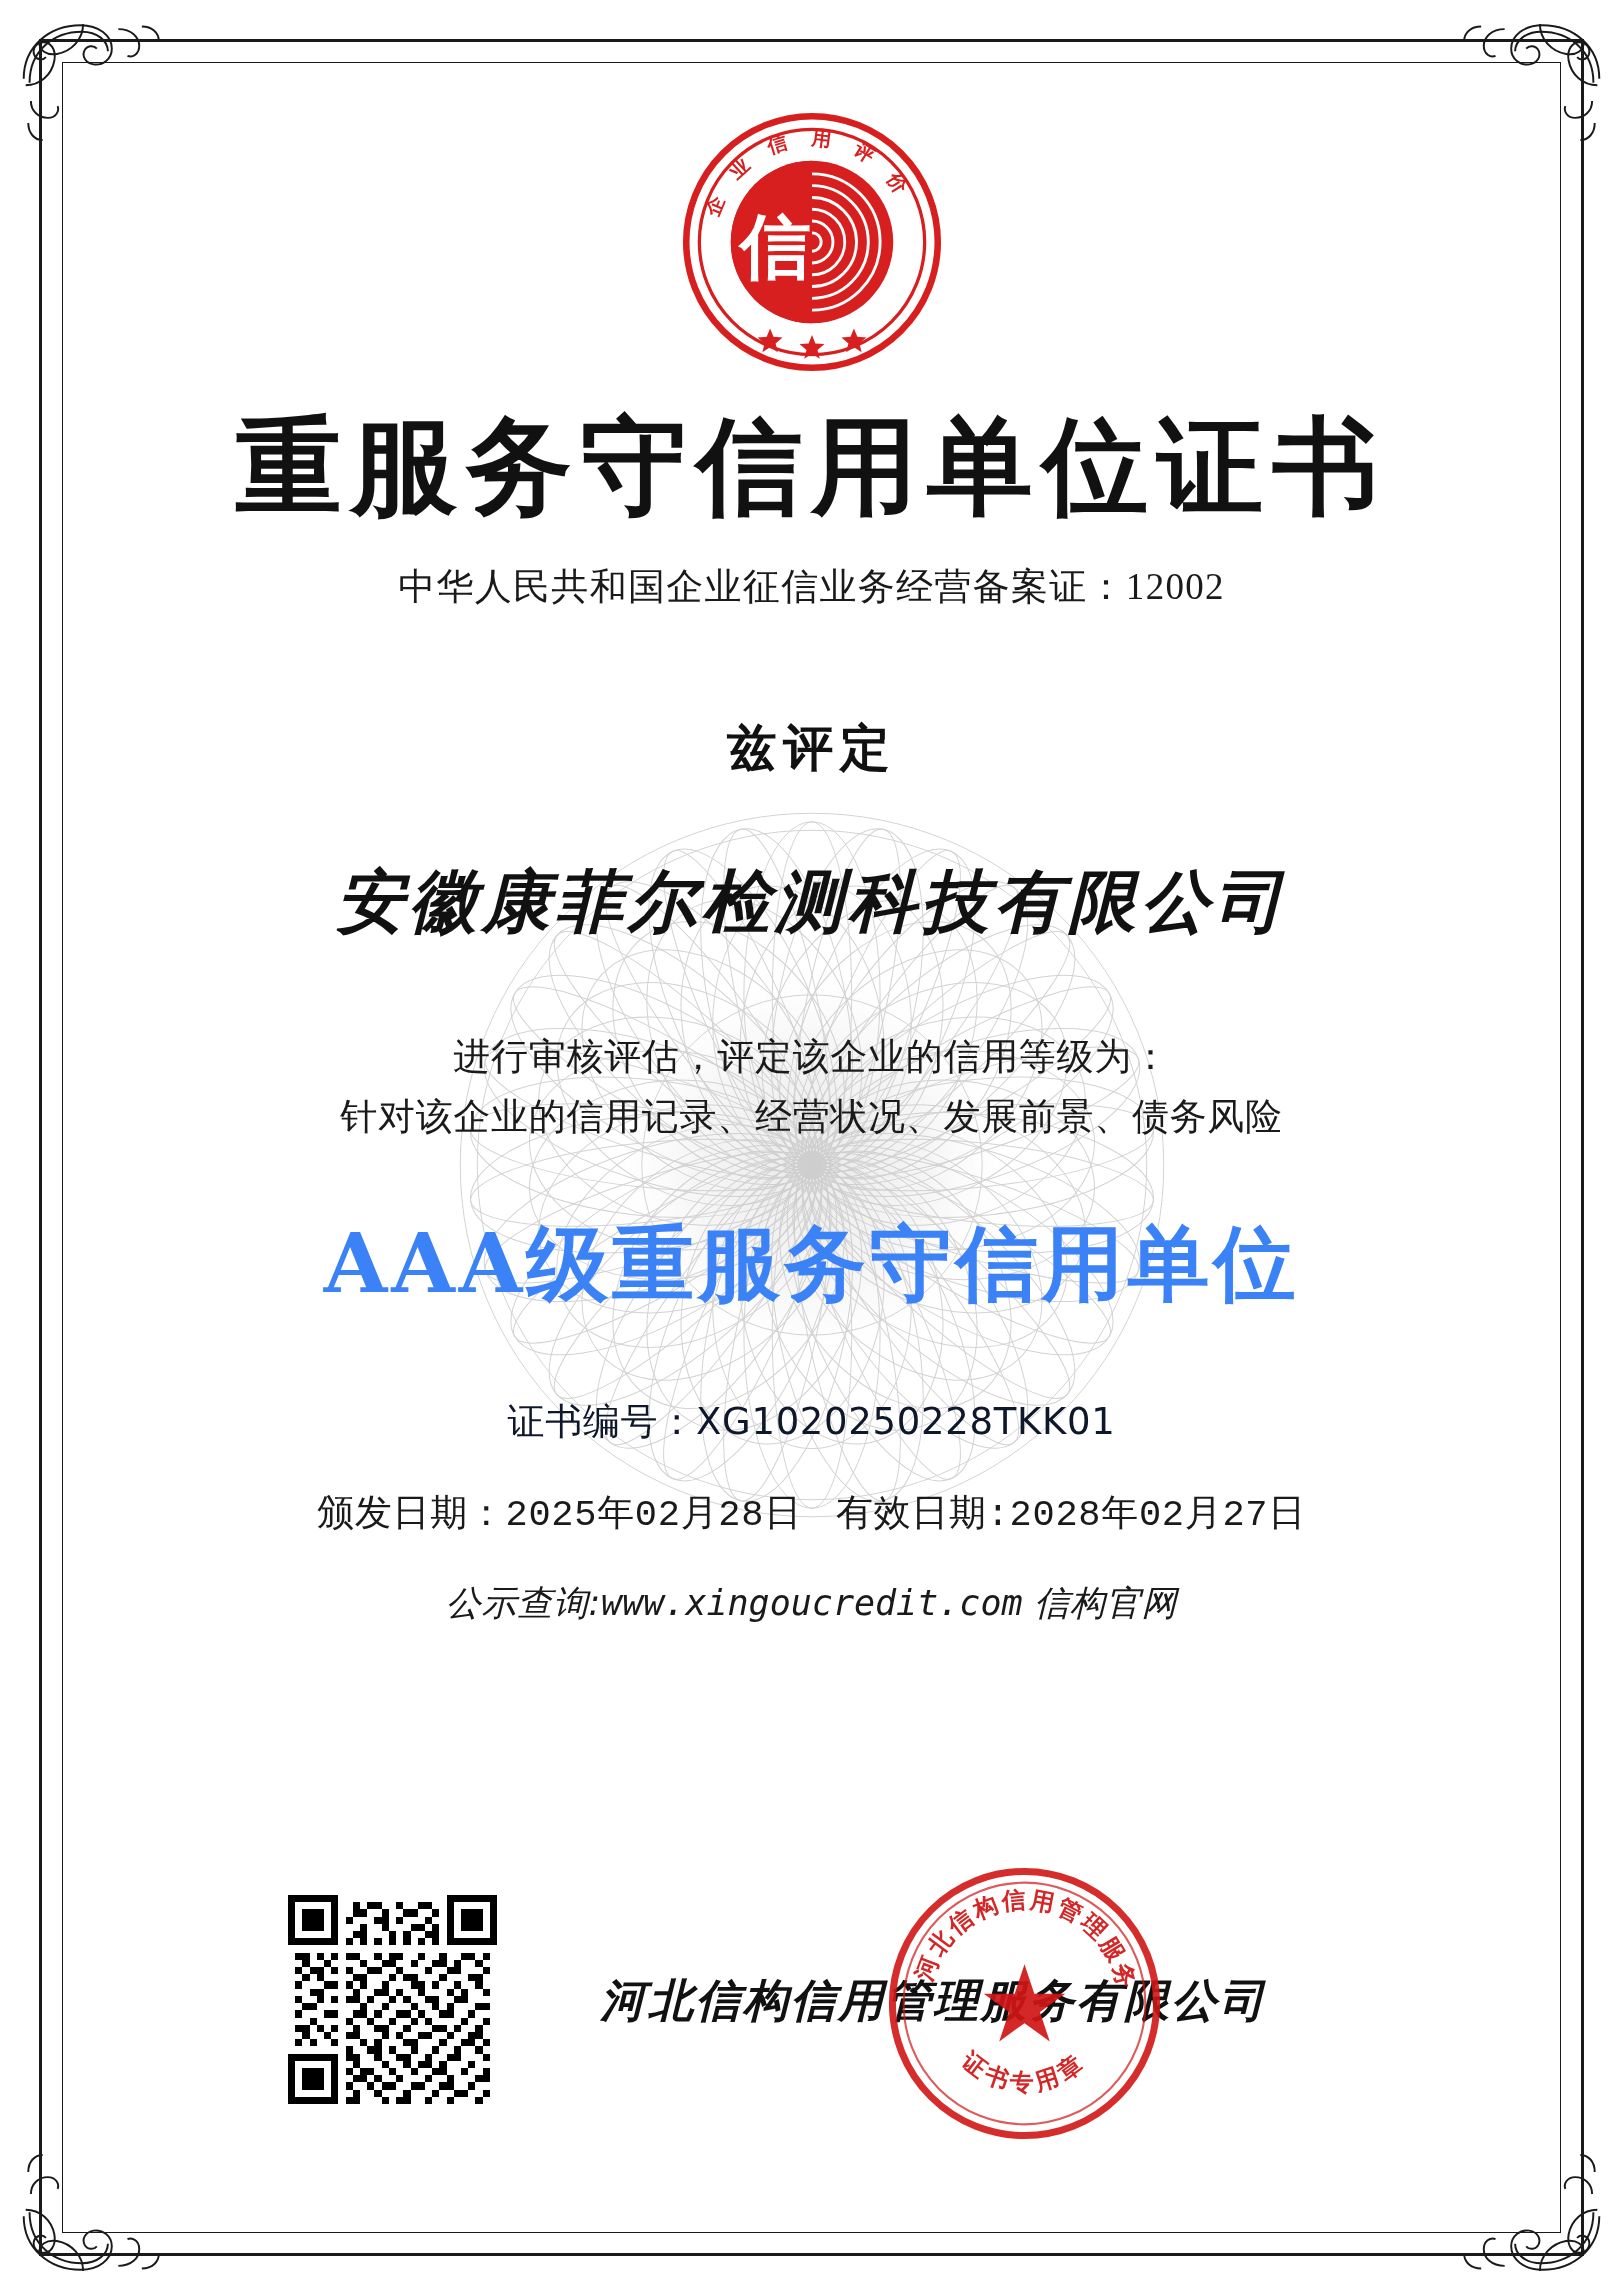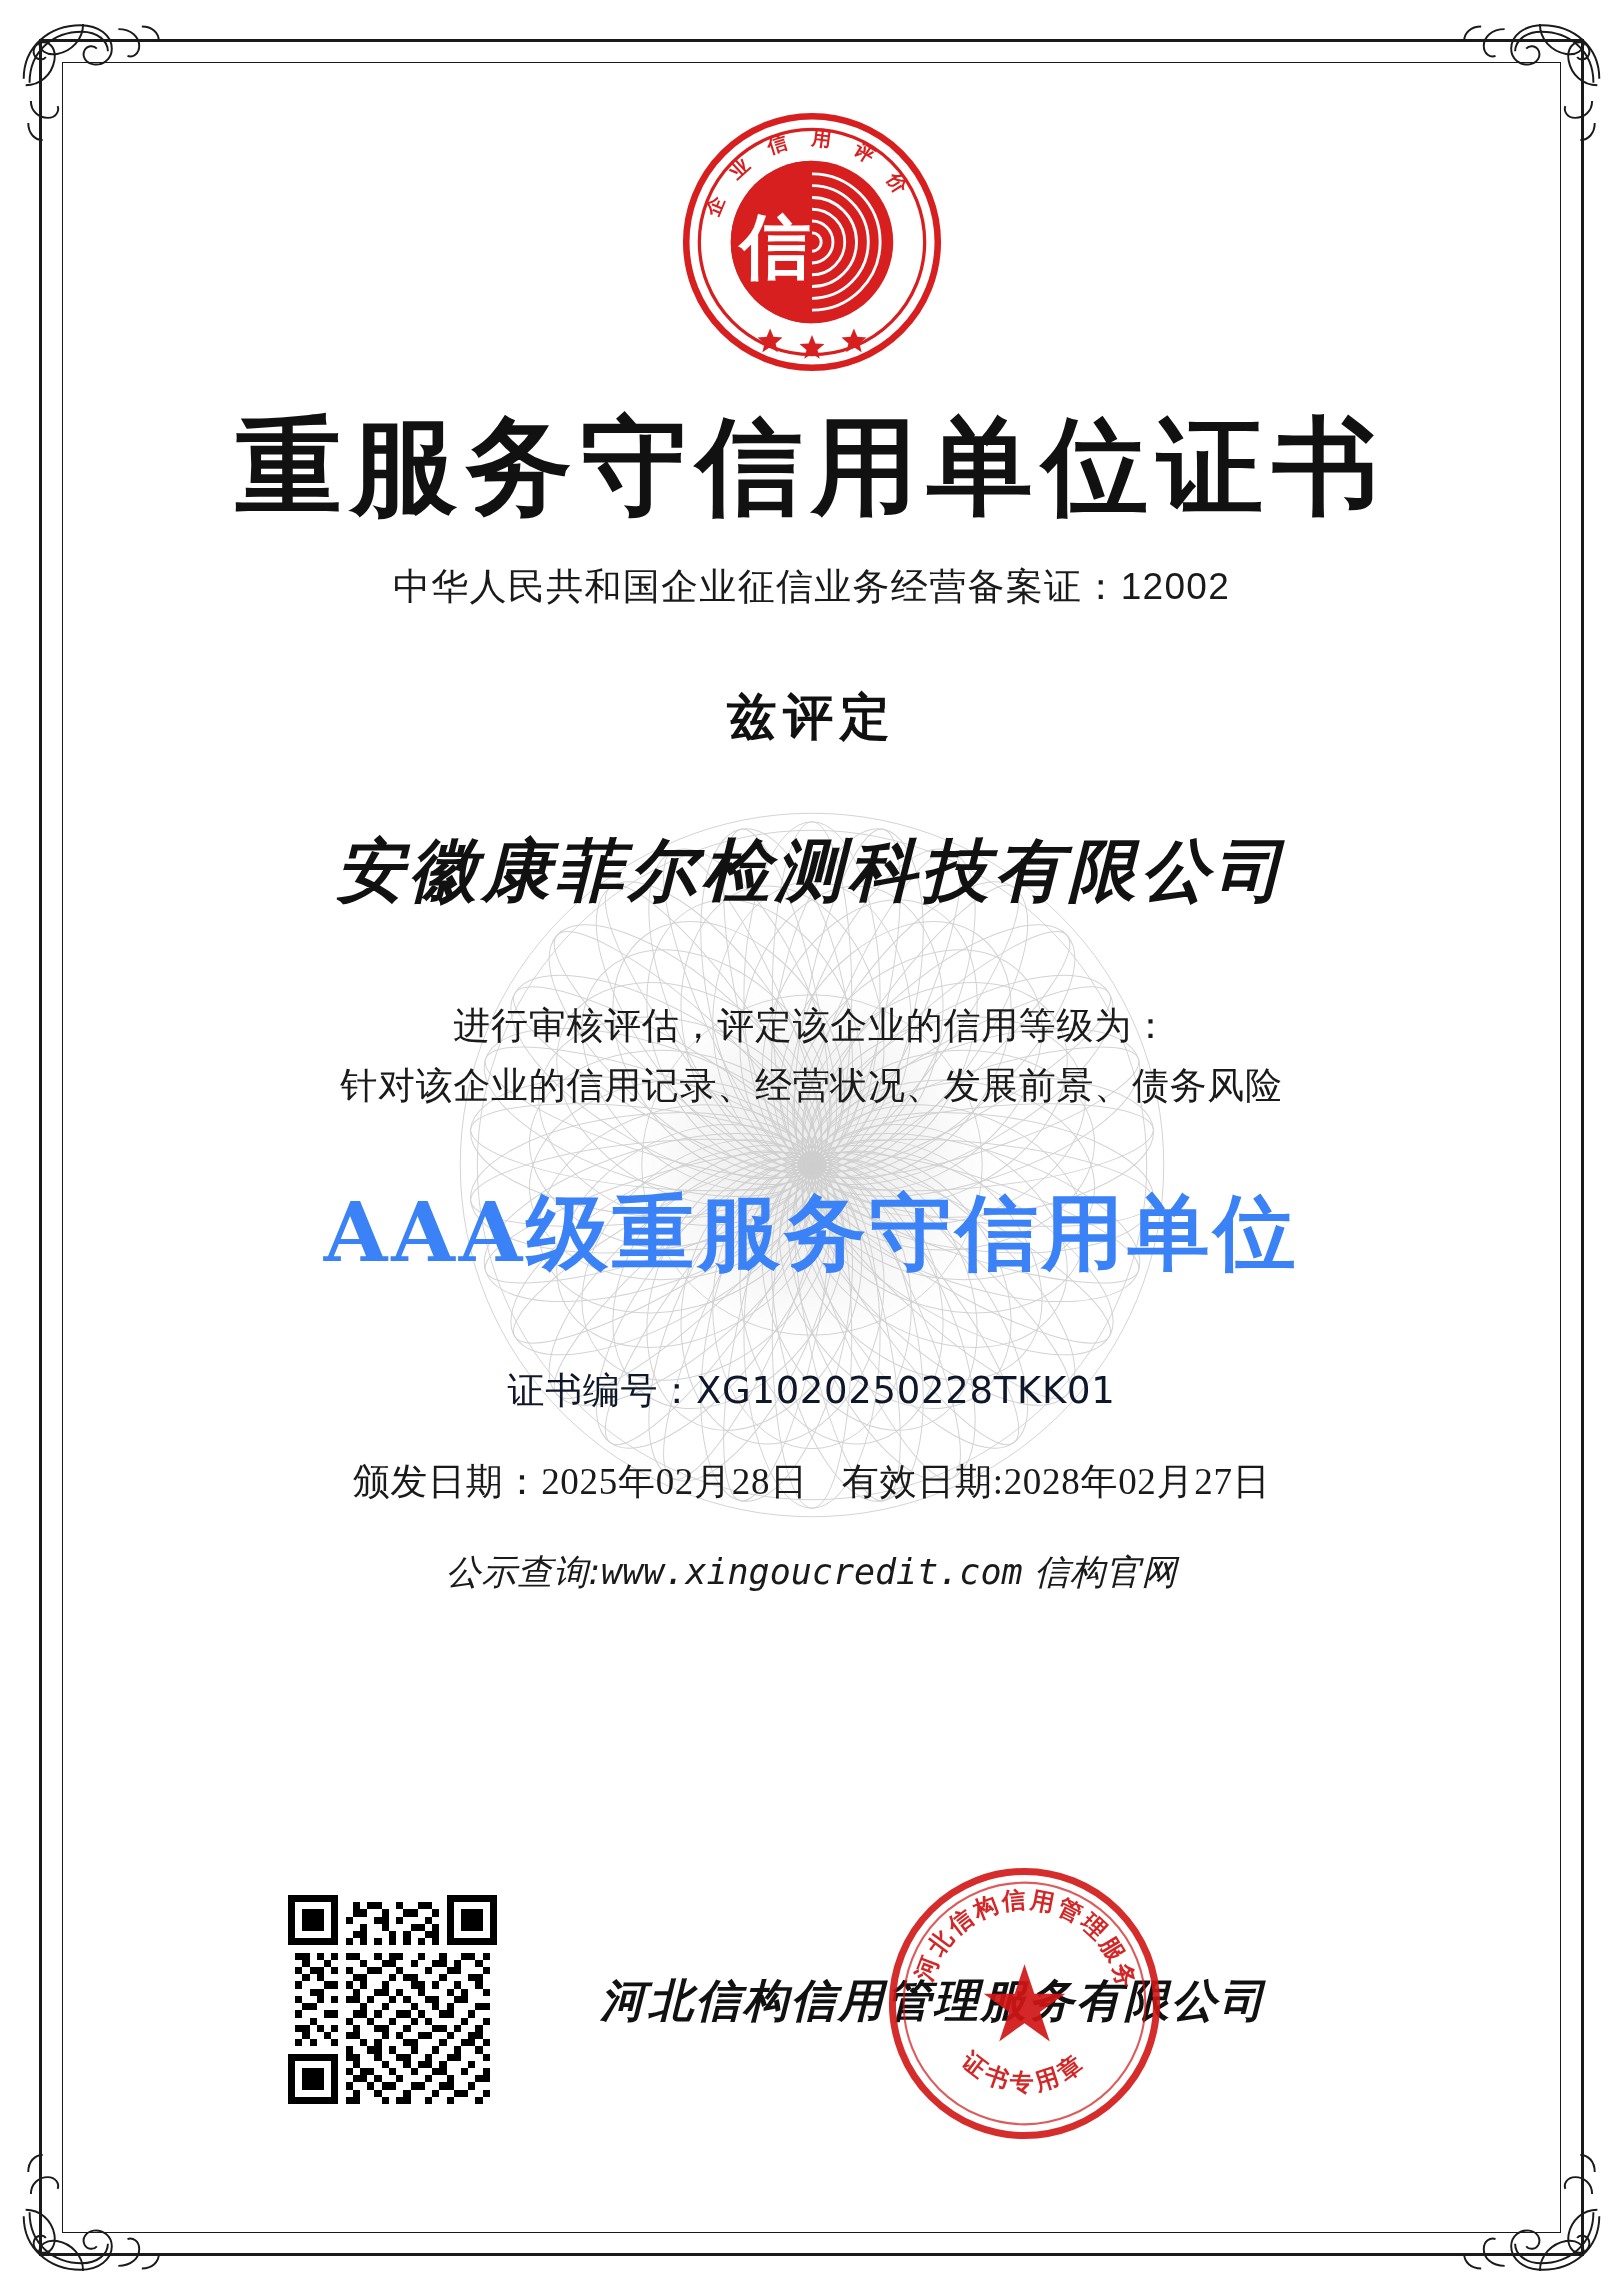--- a/index.html
+++ b/index.html
@@ -90,25 +90,25 @@
     font-weight: bold;
     font-size: 106px;
     letter-spacing: 9.2px;
     color: #111111;
     line-height: 1.12;
     margin: 0 0 35px 0;
     white-space: nowrap;
   }
 
   .record-line {
-    font-family: Liberation Sans, sans-serif;
+    font-family: Liberation Serif, serif;
     font-size: 37px;
     color: #1a1a1a;
     letter-spacing: 1.3px;
-    margin-bottom: 72px;
+    margin-bottom: 103px;
   }
 
   .hereby {
     font-family: "DejaVu Sans", sans-serif;
     font-weight: bold;
     font-size: 50px;
     letter-spacing: 6.5px;
     color: #111111;
     margin-bottom: 75px;
   }
@@ -146,21 +146,21 @@
 
   .cert-no {
     font-family: "DejaVu Sans", sans-serif;
     font-size: 37px;
     color: #0f172a;
     letter-spacing: 0.7px;
     margin-bottom: 41px;
   }
 
   .dates {
-    font-family: Liberation Serif, serif;
+    font-family: Liberation Mono, monospace;
     font-size: 37px;
     color: #1a1a1a;
     letter-spacing: 0.7px;
     margin-bottom: 42px;
   }
   .dates .gap { display: inline-block; width: 34px; }
 
   .query {
     font-family: "DejaVu Sans", sans-serif;
     font-size: 35px;

